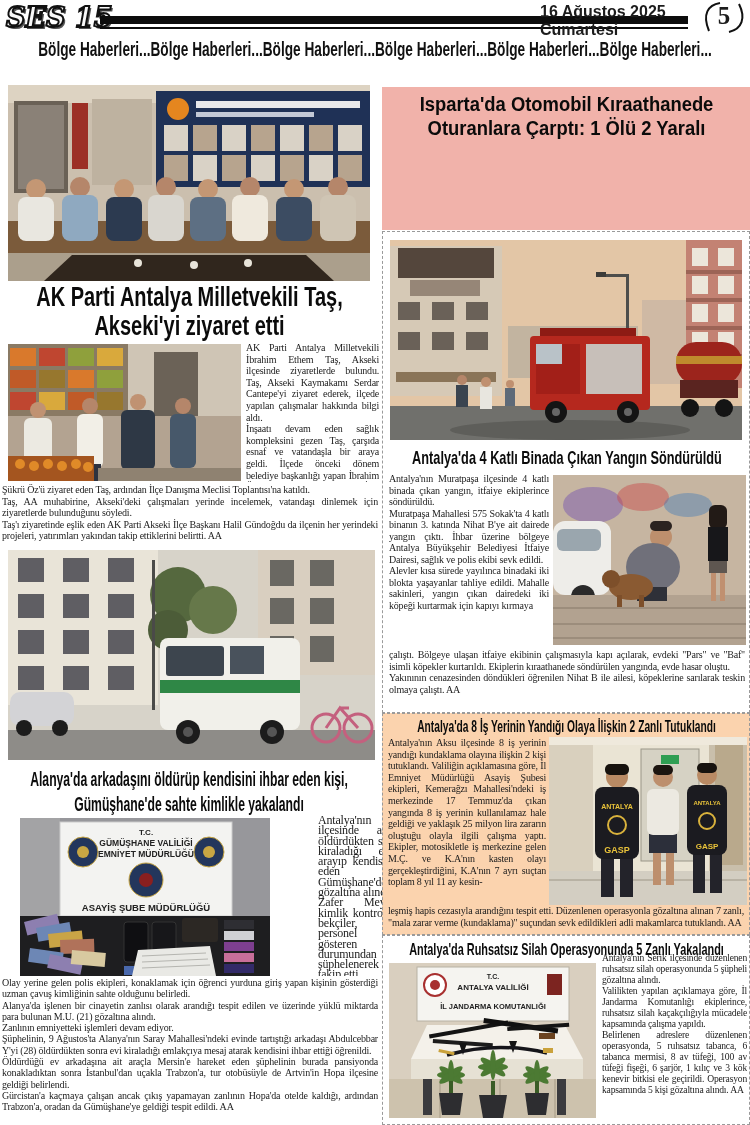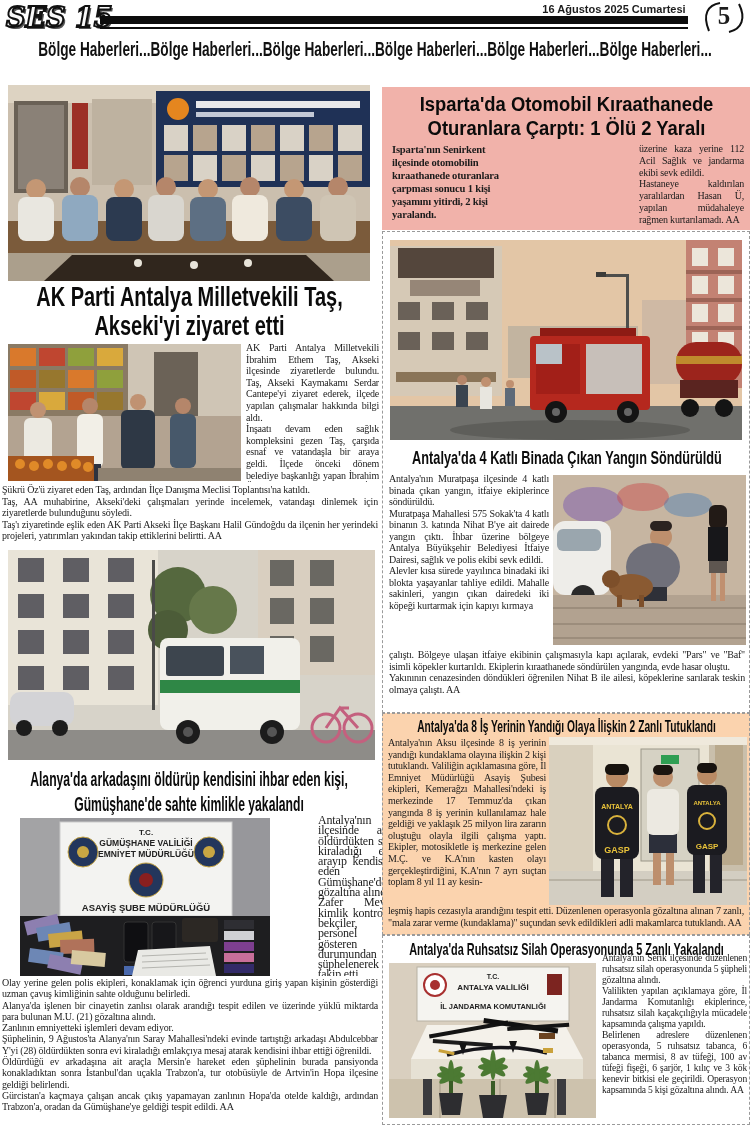--- a/index.html
+++ b/index.html
@@ -8,21 +8,21 @@
   .abs{position:absolute;}
   .headline{font-family:"Liberation Sans",sans-serif;font-weight:700;color:#0b0b0b;
             text-align:center;white-space:pre-line;transform-origin:50% 50%;}
   .body{font-size:10px;line-height:11.6px;text-align:justify;white-space:pre-line;
         letter-spacing:-0.2px;overflow:hidden;}
   .band{font-family:"Liberation Sans",sans-serif;font-weight:700;color:#111;
         white-space:nowrap;transform-origin:50% 50%;}
   .logo{font-family:"DejaVu Serif",serif;font-weight:700;font-style:italic;
         color:#f8f8f8;-webkit-text-stroke:2px #111;text-shadow:2px 2px 0 #555;}
   .pgnum{font-family:"Liberation Serif",serif;font-weight:700;font-size:25px;text-align:center;}
-  .date{font-family:"Liberation Sans",sans-serif;font-weight:700;font-size:11px;text-align:center;}
+  .date{font-family:"Liberation Sans",sans-serif;font-weight:700;font-size:16px;text-align:left;}
   .rule{background:#0d0d0d;}
   .photo{display:block;}
   .pinkbox{background:#f1b2aa;}
   .peachbox{background:#fbd3ae;border:1px dashed #9a9a9a;}
   .dashbox{border:1px dashed #9a9a9a;background:#fff;}
   .colhead{font-weight:700;}
   svg text{font-family:"Liberation Sans",sans-serif;}
 </style>
 </head>
 <body>
@@ -237,23 +237,20 @@
   <div class="abs body" style="left:2px;top:977px;width:376px;height:147px;line-height:11.3px;">Olay yerine gelen polis ekipleri, konaklamak için öğrenci yurduna giriş yapan kişinin gösterdiği uzman çavuş kimliğinin sahte olduğunu belirledi.
 Alanya'da işlenen bir cinayetin zanlısı olarak arandığı tespit edilen ve üzerinde yüklü miktarda para bulunan M.U. (21) gözaltına alındı.
 Zanlının emniyetteki işlemleri devam ediyor.
 Şüphelinin, 9 Ağustos'ta Alanya'nın Saray Mahallesi'ndeki evinde tartıştığı arkadaşı Abdulcebbar Y'yi (28) öldürdükten sonra evi kiraladığı emlakçıya mesaj atarak kendisini ihbar ettiği öğrenildi.
 Öldürdüğü ev arkadaşına ait araçla Mersin'e hareket eden şüphelinin burada pansiyonda konakladıktan sonra İstanbul'dan uçakla Trabzon'a, tur otobüsüyle de Artvin'in Hopa ilçesine geldiği belirlendi.
 Gürcistan'a kaçmaya çalışan ancak çıkış yapamayan zanlının Hopa'da otelde kaldığı, ardından Trabzon'a, oradan da Gümüşhane'ye geldiği tespit edildi. AA</div>
 
   <div class="abs pinkbox" style="left:382px;top:87px;width:368px;height:143px;"></div>
   <div class="abs headline" style="left:376px;top:92px;width:381px;font-size:20px;line-height:24px;transform:scaleX(0.92);">Isparta'da Otomobil Kıraathanede
 Oturanlara Çarptı: 1 Ölü 2 Yaralı</div>
-  <div class="abs body colhead" style="left:392px;top:143px;width:113px;height:84px;font-size:10.6px;line-height:13px;text-align:left;">Isparta'nın Senirkent ilçesinde otomobilin kıraathanede oturanlara çarpması sonucu 1 kişi yaşamını yitirdi, 2 kişi yaralandı.</div>
-  <div class="abs body" style="left:639px;top:143px;width:105px;height:84px;line-height:11.8px;">üzerine kaza yerine 112 Acil Sağlık ve jandarma ekibi sevk edildi.
-Hastaneye kaldırılan yaralılardan Hasan Ü, yapılan müdahaleye rağmen kurtarılamadı. AA</div>
 
   <div class="abs dashbox" style="left:382px;top:231px;width:366px;height:480px;"></div>
 
   <svg class="abs photo" style="left:390px;top:240px;" width="352" height="200" viewBox="0 0 352 200">
     <rect width="352" height="200" fill="#e3c6a6"></rect>
     <rect x="118" y="86" width="130" height="52" fill="#c2b4a0"></rect>
     <rect x="0" y="6" width="112" height="150" fill="#d6c9b6"></rect>
     <rect x="8" y="8" width="96" height="30" fill="#54463c"></rect>
     <rect x="20" y="40" width="70" height="16" fill="#7a6a5c" opacity="0.7"></rect>
     <rect x="8" y="62" width="22" height="18" fill="#6a6158"></rect>

